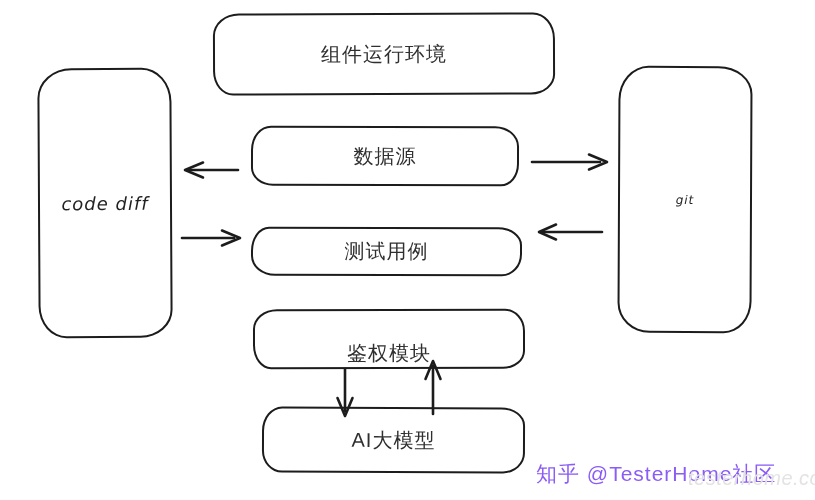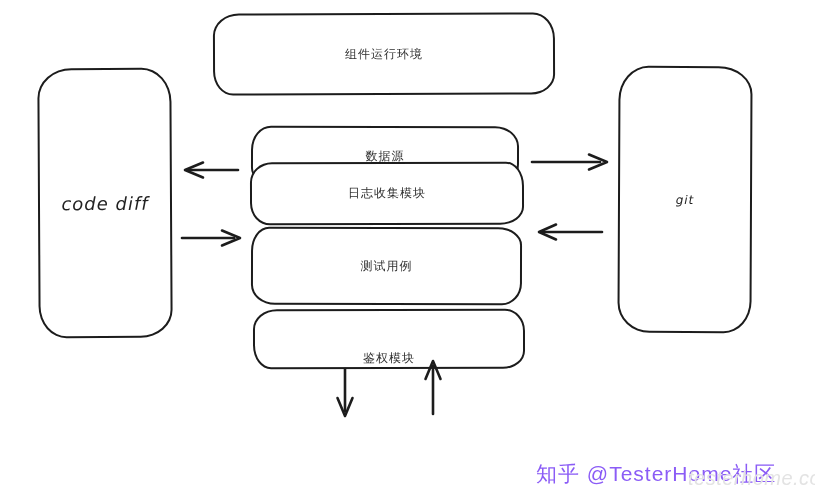--- a/index.html
+++ b/index.html
@@ -33,36 +33,36 @@
     position: absolute;
     border: 2.8px solid #1c1c1c;
     background: #ffffff;
     display: flex;
     align-items: center;
     justify-content: center;
     box-sizing: border-box;
     z-index: 1;
   }
   .box span {
-    font-size: 12px;
+    font-size: 20px;
     color: #2f2f2f;
     letter-spacing: 1px;
     white-space: nowrap;
   }
   
   .b-runtime   { left: 213px; top: 13px;  width: 342px; height: 82px;
                  border-radius: 26px 22px 24px 20px / 22px 26px 20px 24px;
                  transform: rotate(-0.2deg); }
   .b-datasource{ left: 251px; top: 98px;  width: 268px; height: 60px;
                  border-radius: 20px 24px 18px 22px / 24px 20px 22px 18px;
                  transform: rotate(0.15deg); margin-top: 28px; }
   .b-log       { left: 250px; top: 162px; width: 274px; height: 63px;
                  border-radius: 22px 18px 24px 20px / 20px 24px 18px 22px;
                  transform: rotate(-0.15deg); }
-  .b-testcase  { left: 251px; top: 227px; width: 271px; height: 78px;
+  .b-testcase  { left: 251px; top: 227px; width: 271px; height: 49px;
                  border-radius: 18px 24px 20px 24px / 24px 18px 22px 20px;
                  transform: rotate(0.1deg); }
   .b-auth      { left: 253px; top: 309px; width: 272px; height: 60px;
                  border-radius: 24px 20px 22px 18px / 20px 22px 18px 24px;
                  transform: rotate(-0.1deg); align-items: flex-end; }
   .b-aimodel   { left: 262px; top: 407px; width: 263px; height: 66px;
                  border-radius: 20px 24px 22px 20px / 24px 18px 20px 22px;
                  transform: rotate(0.2deg); }
   
   .b-codediff  { left: 38px;  top: 68px;  width: 134px; height: 270px;
@@ -141,37 +141,37 @@
   </svg>
 
   <div class="box b-runtime">
     <span>组件运行环境</span>
   </div>
 
   <div class="box b-datasource">
     <span>数据源</span>
   </div>
 
-  <div class="box b-log">
-    <span>日志收集模块</span>
-  </div>
 
   <div class="box b-testcase">
     <span>测试用例</span>
   </div>
 
   <div class="box b-codediff">
     <span>code diff</span>
   </div>
 
   <div class="box b-git">
     <span>git</span>
   </div>
 
   <div class="box b-auth">
     <span>鉴权模块</span>
   </div>
 
+  <div class="box b-aimodel">
+    <span>AI大模型</span>
+  </div>
 
   <span class="wm-main">知乎 @TesterHome社区</span>
   <span class="wm-sub">testerhome.com</span>
 
 </div>
 
 </body></html>

